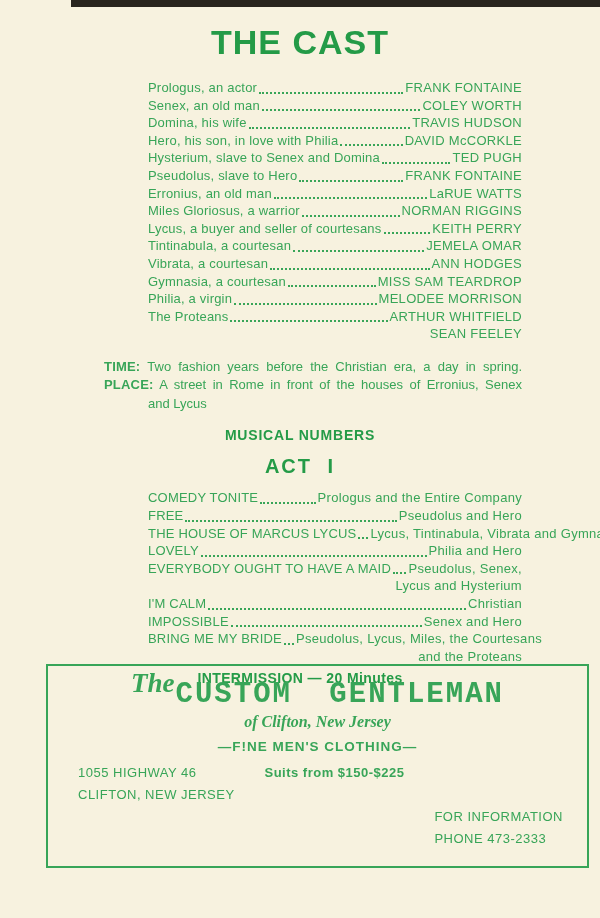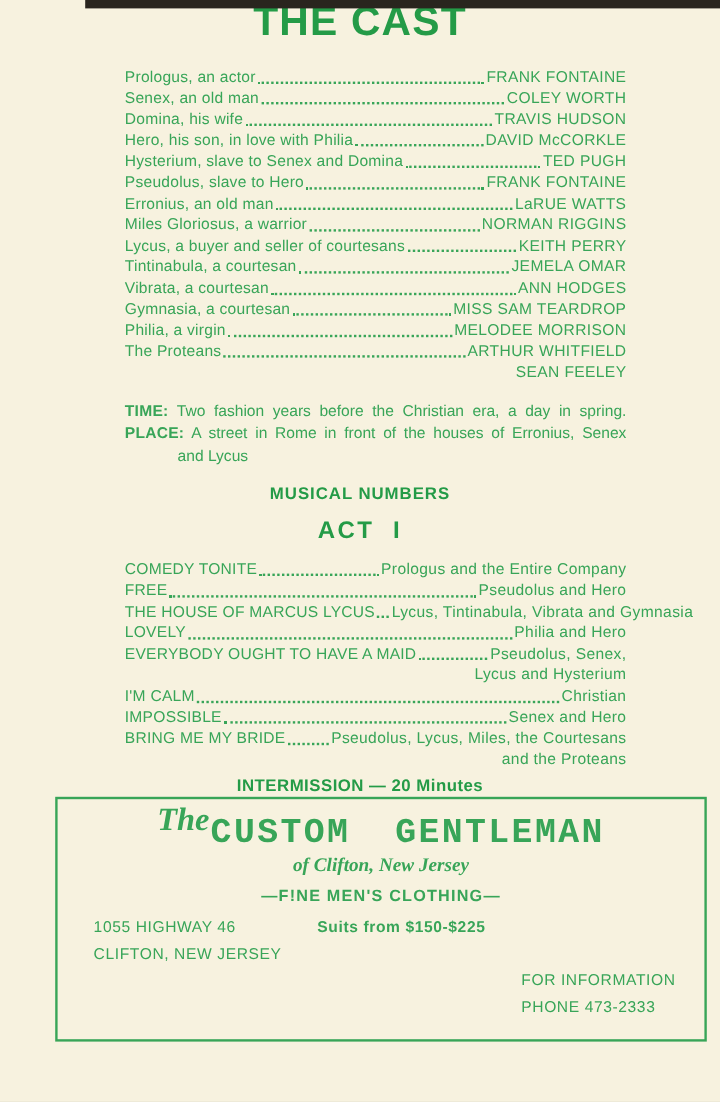--- a/index.html
+++ b/index.html
@@ -12,28 +12,28 @@
   .page{
     position:relative;
     width:600px;height:918px;
     margin:0 auto;
     background:var(--cream);
     font-family:"Liberation Sans",sans-serif;
     overflow:hidden;
   }
   .scan-bar{position:absolute;top:0;left:71px;right:0;height:7px;background:var(--bar);}
   .title{
-    margin:0;
+    margin:0;padding-top:24px;
     text-align:center;
     font-size:34px;font-weight:bold;letter-spacing:1px;
     color:var(--green-dark);
     line-height:36px;
   }
   .list{margin:19px 78px 0 104px;color:var(--green);}
-  .row{display:flex;align-items:center;font-size:13px;line-height:17.6px;}
+  .row{display:flex;align-items:center;font-size:13px;line-height:17.6px;margin-left:44px;}
   .role{white-space:nowrap;letter-spacing:0.2px;}
   .actor{white-space:nowrap;letter-spacing:0.3px;}
   .dots{
     flex:1;min-width:10px;height:0;
     border-bottom:2px dotted var(--green);
     margin:0 2px 3px 2px;
     align-self:flex-end;
   }
   .cont{justify-content:flex-end;}
   .tp{margin:15px 78px 0 104px;font-size:13px;line-height:18.5px;color:var(--green);}

